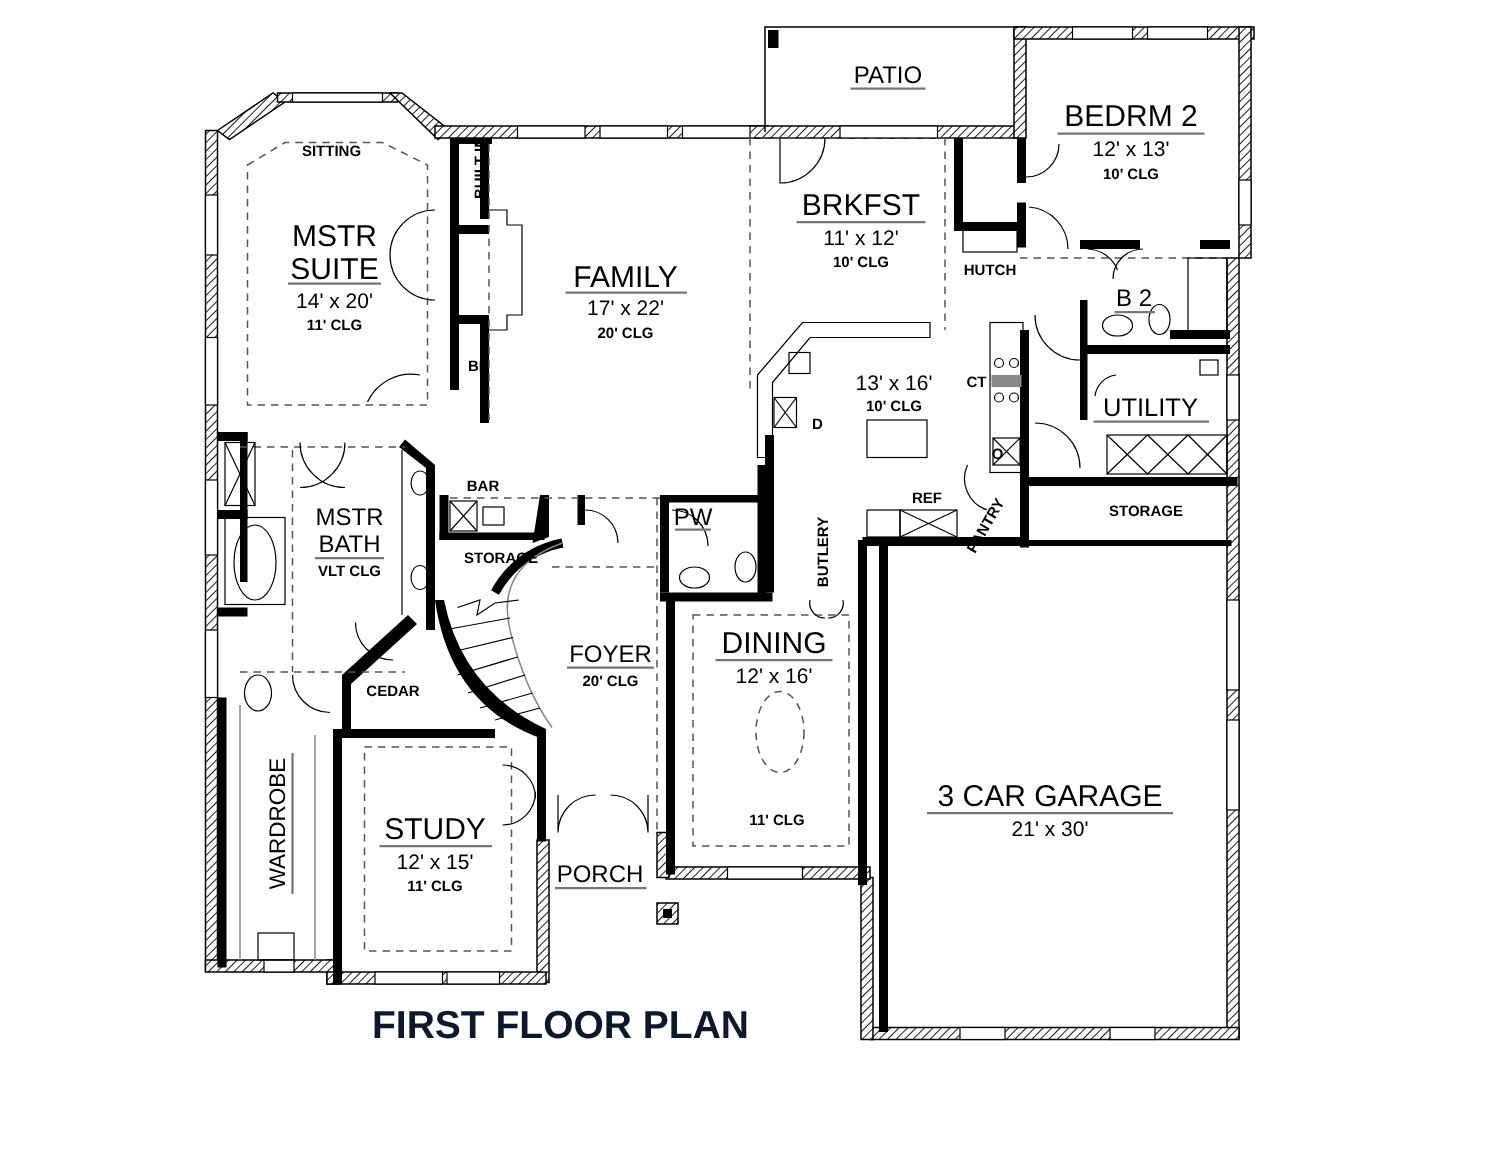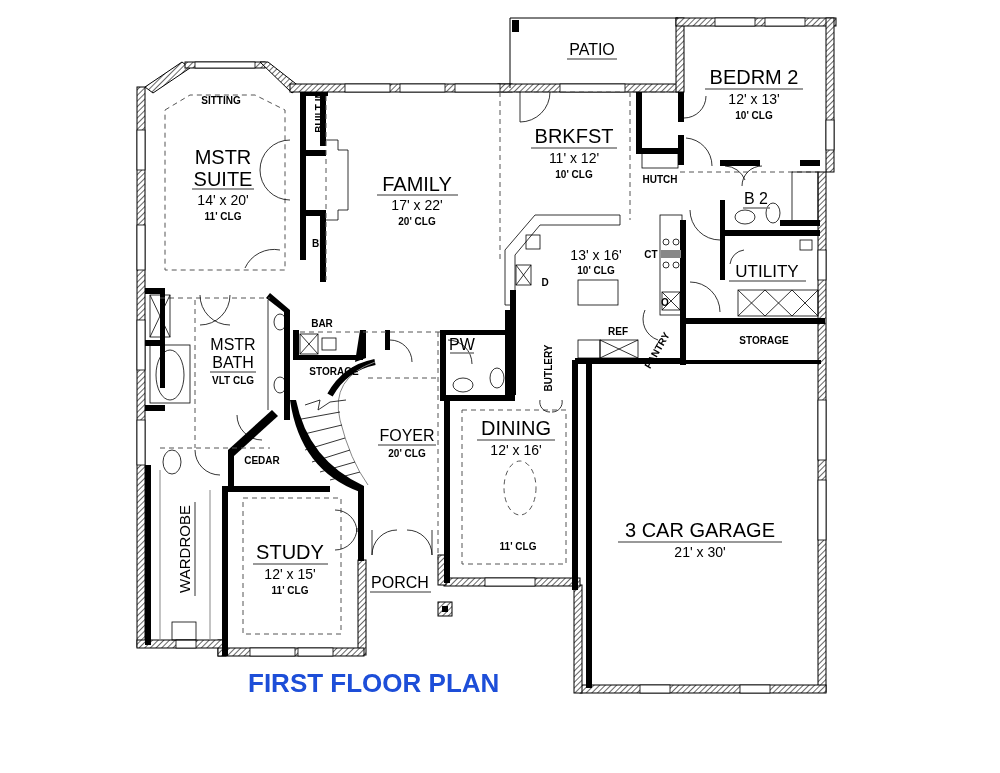--- a/index.html
+++ b/index.html
@@ -8,21 +8,21 @@
   .wall { fill: #000; }
   .hatch { fill: url(#hatch); stroke: #000; stroke-width: 1; }
   .line { stroke: #000; stroke-width: 1; fill: none; }
   .thin { stroke: #000; stroke-width: 0.8; fill: none; }
   .dash { stroke: #555; stroke-width: 1; stroke-dasharray: 5 4; fill: none; }
   .gray { stroke: #888; stroke-width: 1; fill: none; }
   .t-lg { font-size: 20px; font-family: "Liberation Sans", sans-serif; fill: #000; text-anchor: middle; }
   .t-md { font-size: 14px; font-family: "Liberation Sans", sans-serif; fill: #000; text-anchor: middle; }
   .t-xs { font-size: 10px; font-family: "Liberation Sans", sans-serif; fill: #000; text-anchor: middle; font-weight: bold; }
   .uline { stroke: #777; stroke-width: 1.5; }
-  .title { position: absolute; left: 248px; top: 668px; font-size: 26px; font-weight: bold; letter-spacing: 0px; font-family: "Liberation Sans", sans-serif; color: #1d4ed8; }
+  .title { position: absolute; left: 248px; top: 668px; font-size: 26px; font-weight: bold; letter-spacing: 0px; font-family: "Liberation Sans", sans-serif; color: #0f172a; }
 </style>
 </head>
 <body>
 
 <svg width="1000" height="773" viewBox="0 0 1000 773">
   <defs>
     <pattern id="hatch" width="4" height="4" patternUnits="userSpaceOnUse" patternTransform="rotate(45)">
       <rect width="4" height="4" fill="#fff"></rect>
       <line x1="0" y1="0" x2="0" y2="4" stroke="#000" stroke-width="1.2"></line>
     </pattern>

